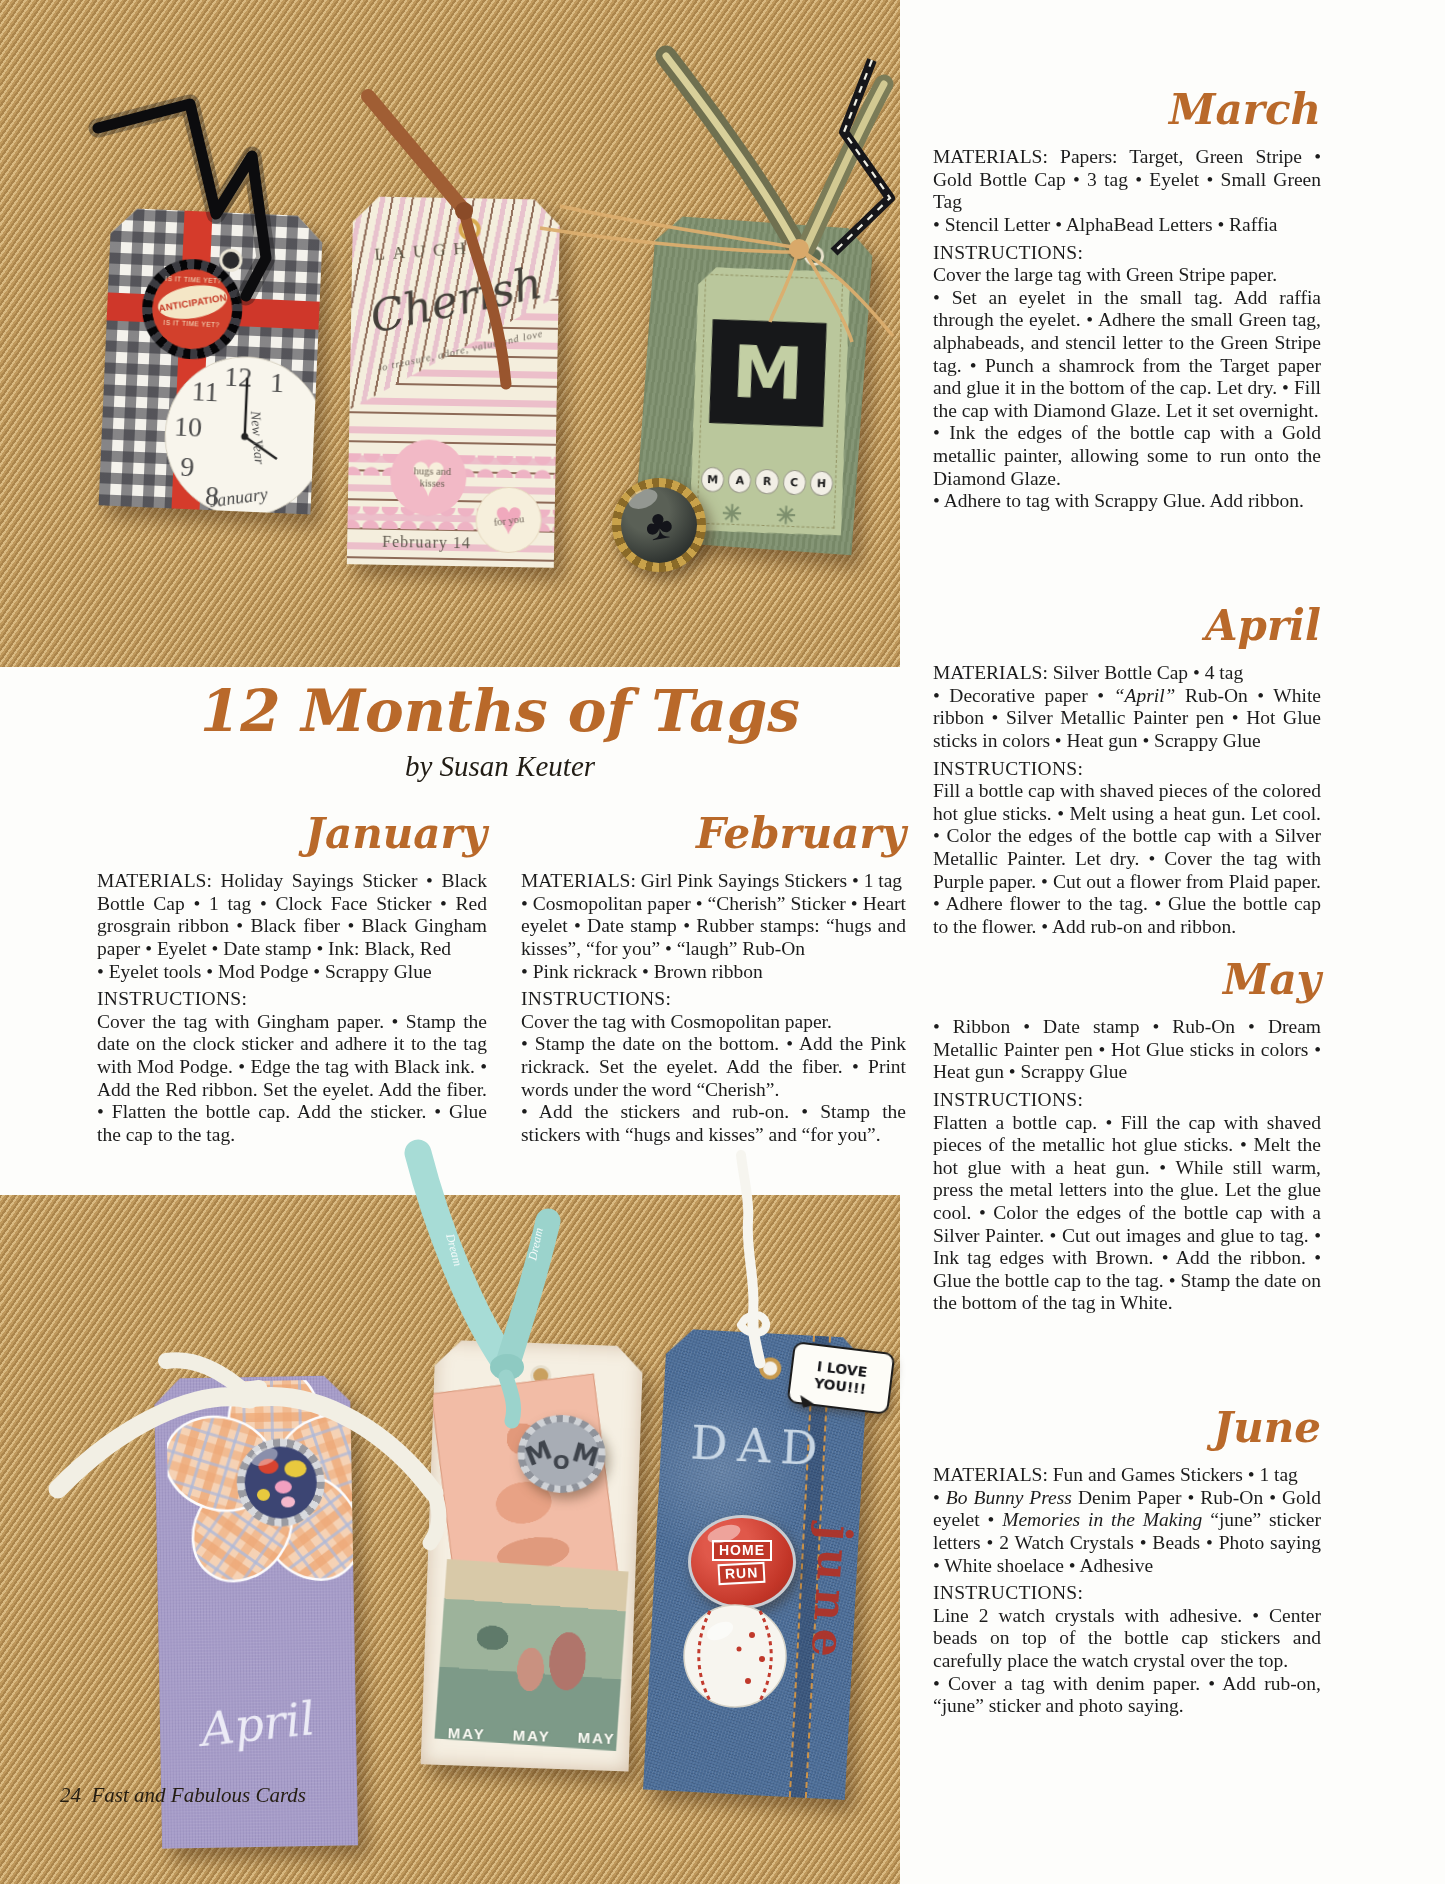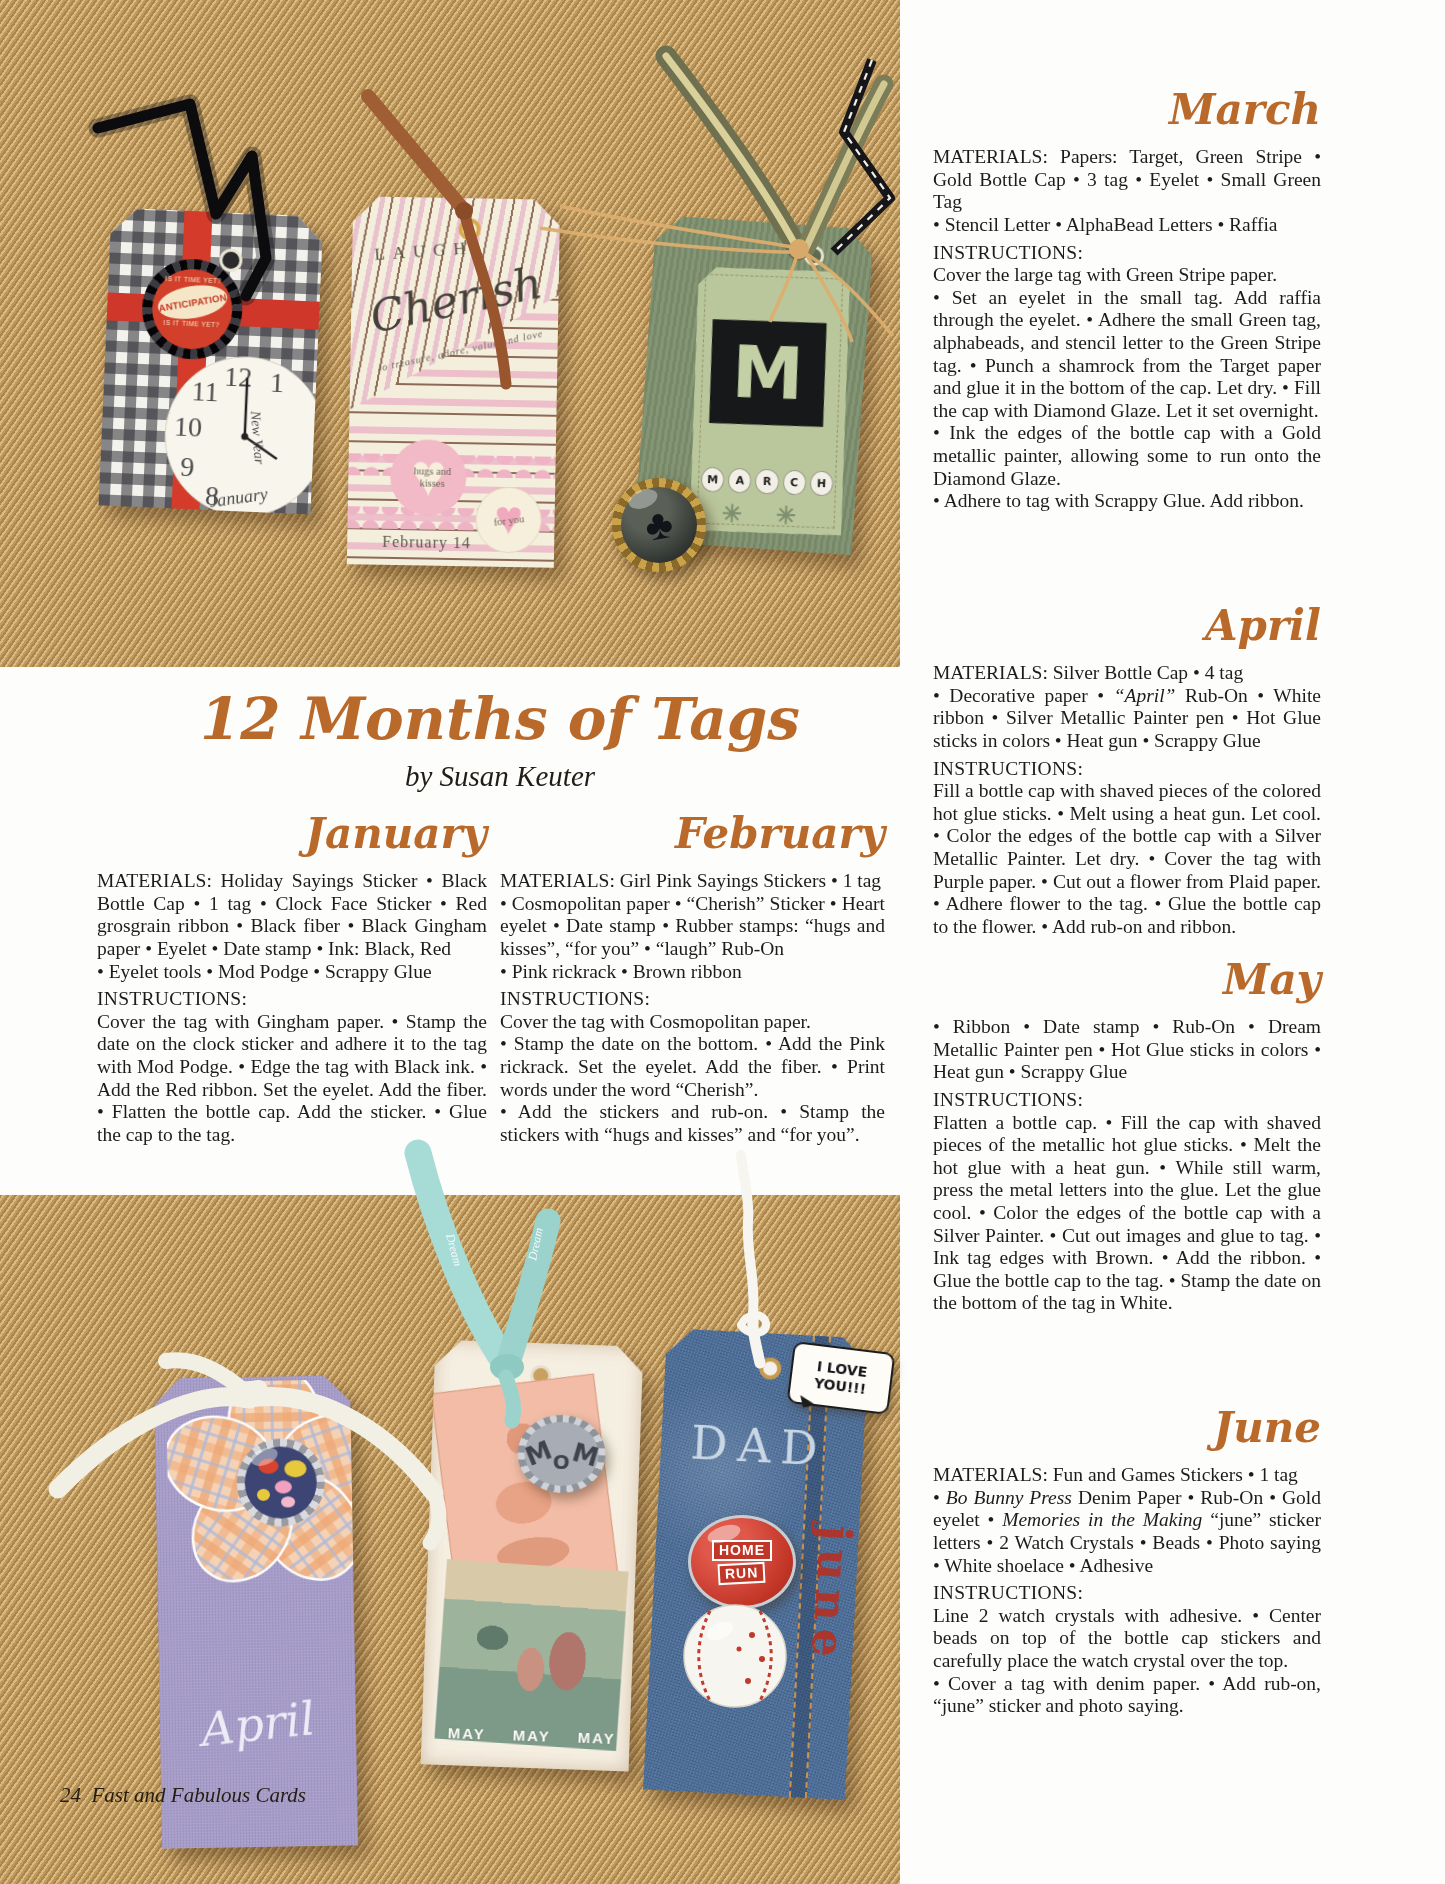--- a/index.html
+++ b/index.html
@@ -9,25 +9,25 @@
   .corrugated{background:#c9a466;
     background-image:repeating-linear-gradient(125deg,
       rgba(122,82,32,.38) 0 2px, rgba(255,236,195,.30) 2px 4px, rgba(152,106,50,.20) 4px 6px);}
   .photo{position:absolute;left:0;width:900px;}
   .photo-top{top:0;height:667px;}
   .photo-bottom{top:1195px;height:689px;overflow:visible;}
   .overlay{position:absolute;left:0;top:0;overflow:visible;pointer-events:none;}
   
   .script{font-family:"DejaVu Serif",serif;font-style:italic;color:#b9692a;font-weight:bold;}
   .title-block{position:absolute;left:90px;top:680px;width:820px;text-align:center;}
-  .page-title{font-size:58px;margin:8px;line-height:1.1;}
+  .page-title{font-size:58px;margin:0;line-height:1.1;}
   .byline{font-size:29px;font-style:italic;color:#221d15;margin-top:6px;}
   .col{position:absolute;}
   .sec-jan{left:97px;top:810px;width:390px;}
-  .sec-feb{left:500px;top:810px;width:385px;}
+  .sec-feb{left:521px;top:810px;width:385px;}
   .sec-mar{left:933px;top:86px;width:388px;}
   .sec-apr{left:933px;top:602px;width:388px;}
   .sec-may{left:933px;top:956px;width:388px;}
   .sec-jun{left:933px;top:1404px;width:388px;}
   .month-h{font-size:42px;line-height:1.15;text-align:right;margin:0 0 12px 0;}
   .body{font-size:19.5px;line-height:22.6px;text-align:justify;margin:0;}
   .label{margin-top:5px;letter-spacing:.3px;}
   .footer-line{position:absolute;left:60px;top:588px;font-style:italic;font-size:21px;
                color:#241d12;white-space:pre;}
   

